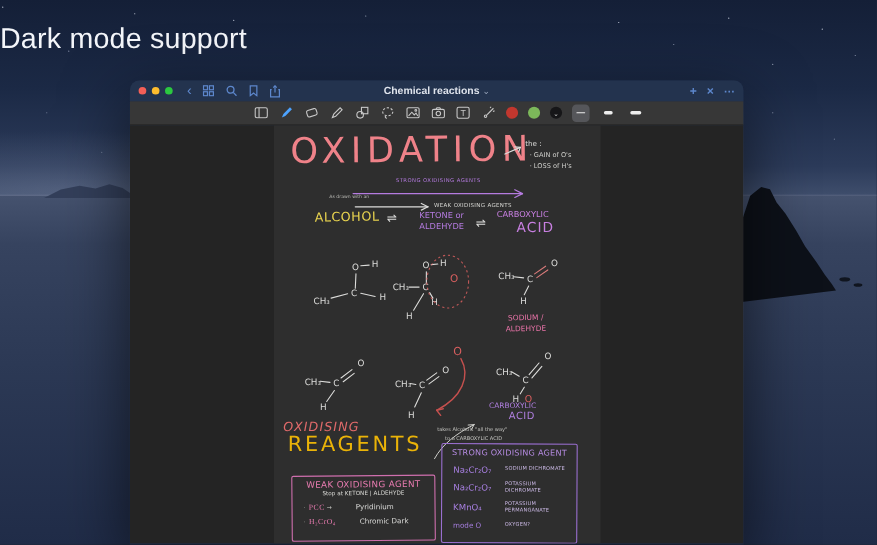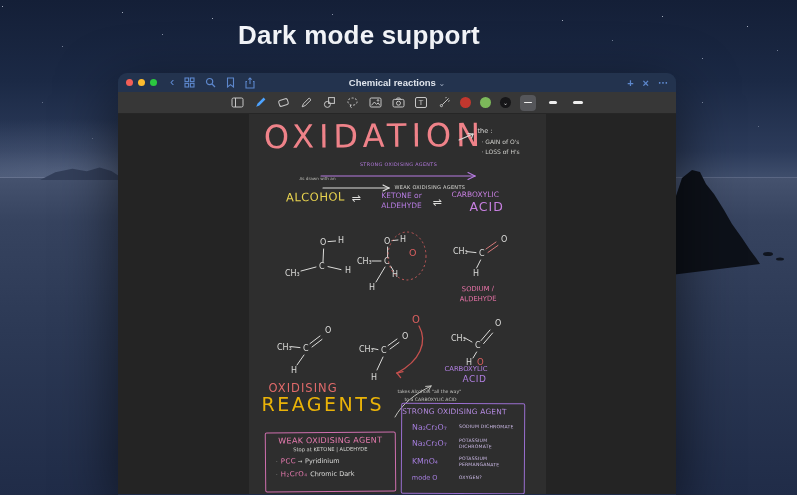--- a/index.html
+++ b/index.html
@@ -18,22 +18,22 @@
   .stars { position:absolute; left:2px; top:6px; width:1px; height:1px; border-radius:50%; background:#cfd6e4;
     box-shadow: 120px 6px #cfd6e4, 160px 28px #aab4c8, 210px 12px #cfd6e4, 60px 40px #8e99b0,
       330px 8px #aab4c8, 560px 14px #cfd6e4, 610px 34px #8e99b0, 660px 10px #cfd6e4,
       700px 52px #aab4c8, 745px 20px #cfd6e4, 775px 44px #8e99b0, 40px 96px #77839b,
       90px 132px #77839b, 700px 96px #9aa5bc, 756px 120px #77839b, 640px 70px #77839b; }
   .island { position:absolute; left:40px; top:166px; width:85px; height:14px; background:#333f5a;
     clip-path:polygon(0 100%,18% 45%,38% 20%,55% 38%,70% 10%,84% 35%,100% 100%); filter:blur(.6px); }
   .cliff-svg { position:absolute; left:630px; top:150px; }
 
   
-  .hero { position:absolute; top:20px; left:0; width:718px; text-align:center;
-    font-size:26px; font-weight:700; color:#f4f6fa; letter-spacing:.2px; }
+  .hero { position:absolute; top:20px; left:0; width:718px; text-align:left;
+    font-size:26px; font-weight:400; color:#f4f6fa; letter-spacing:.2px; }
 
   
   .window { position:absolute; left:118px; top:73px; width:558px; height:422px;
     border-radius:9px 9px 0 0; overflow:hidden; box-shadow:0 20px 60px rgba(0,0,0,.6); }
   .titlebar { height:19px; background:#23334e; display:flex; align-items:center; position:relative; }
   .lights { display:flex; gap:5px; margin-left:8px; }
   .light { width:7px; height:7px; border-radius:50%; }
   .l-red{background:#f35f57;} .l-yellow{background:#fdbc2e;} .l-green{background:#2bc840;}
   .tb-icons { display:flex; gap:10px; margin-left:13px; align-items:center; color:#5d87cc; }
   .tb-icons svg, .tb-right svg { display:block; }
@@ -83,38 +83,38 @@
   .lbl-carb1 { left:203px; top:76px; font-size:7.5px; color:#c77fe0; }
   .lbl-carb2 { left:221px; top:85px; font-size:12.5px; color:#c77fe0; letter-spacing:1px; }
 
   .lbl-ka { left:197px; top:171px; width:64px; text-align:center; font-size:6.8px;
     color:#e873a8; line-height:1.45; transform:rotate(-1deg); }
   .lbl-ca1 { left:196px; top:251px; font-size:6.8px; color:#b07fe0; }
   .lbl-ca2 { left:214px; top:260px; font-size:9px; color:#b07fe0; letter-spacing:.5px; }
   .lbl-n1 { left:149px; top:275px; font-size:4.6px; color:#c4c4c0; }
   .lbl-n2 { left:156px; top:283px; font-size:4.6px; color:#c4c4c0; }
 
-  .rg-accent { left:20px; top:267px; font-size:11.5px; color:#e06a6a; letter-spacing:1px; }
+  .rg-accent { left:9px; top:267px; font-size:11.5px; color:#e06a6a; letter-spacing:1px;font-style:italic; }
   .rg-main { left:13px; top:279px; font-size:19px; color:#eab308; letter-spacing:2.5px; font-weight:500; }
 
   .box { border-radius:2px; }
   .weak-box { left:16px; top:318px; width:131px; height:60px; border:1.2px solid #cf6fae;
     transform:rotate(-.5deg); padding-top:3px; }
   .weak-box * { position:static; }
   .wb-title { display:block; text-align:center; font-size:8px; color:#e87bb0; letter-spacing:.3px; }
   .wb-sub { display:block; text-align:center; font-size:5.2px; color:#d8d8d4; margin-top:1px; }
   .wb-item { display:block; margin:5px 0 0 10px; color:#cfcfcb; font-size:5.5px; }
-  .wb-item .f { color:#e87bb0; font-size:7px; letter-spacing:.4px; }
+  .wb-item .f { color:#e87bb0; font-size:7px; letter-spacing:.4px;font-family:Liberation Serif, serif; }
   .wb-item .blt { color:#9a9a96; margin-right:3px; }
-  .wb-item .nm { font-size:6.5px; color:#dcdcda; margin-left:1px; }
+  .wb-item .nm { font-size:6.5px; color:#dcdcda; margin-left:20px; }
 
   .strong-box { left:152px; top:289px; width:124px; height:91px; border:1.2px solid #9a6fd0;
     padding-top:3px; transform:rotate(.3deg); }
   .strong-box * { position:static; }
-  .sb-title { display:block; text-align:left; font-size:7.4px; color:#b48ae0; letter-spacing:.2px; }
+  .sb-title { display:block; text-align:center; font-size:7.4px; color:#b48ae0; letter-spacing:.2px; }
   .sb-row { display:flex; align-items:center; margin:6.5px 0 0 10px; }
   .sb-row .f { width:47px; font-size:7.8px; color:#a77fe0; }
   .sb-row .nm { width:58px; font-size:4.6px; color:#cdbbe8; line-height:1.25; letter-spacing:.2px; }
   .sb-row.small .f { font-size:6.5px; }
 </style>
 </head>
 <body>
 
 <div class="wallpaper">
   <div class="sky"></div>

